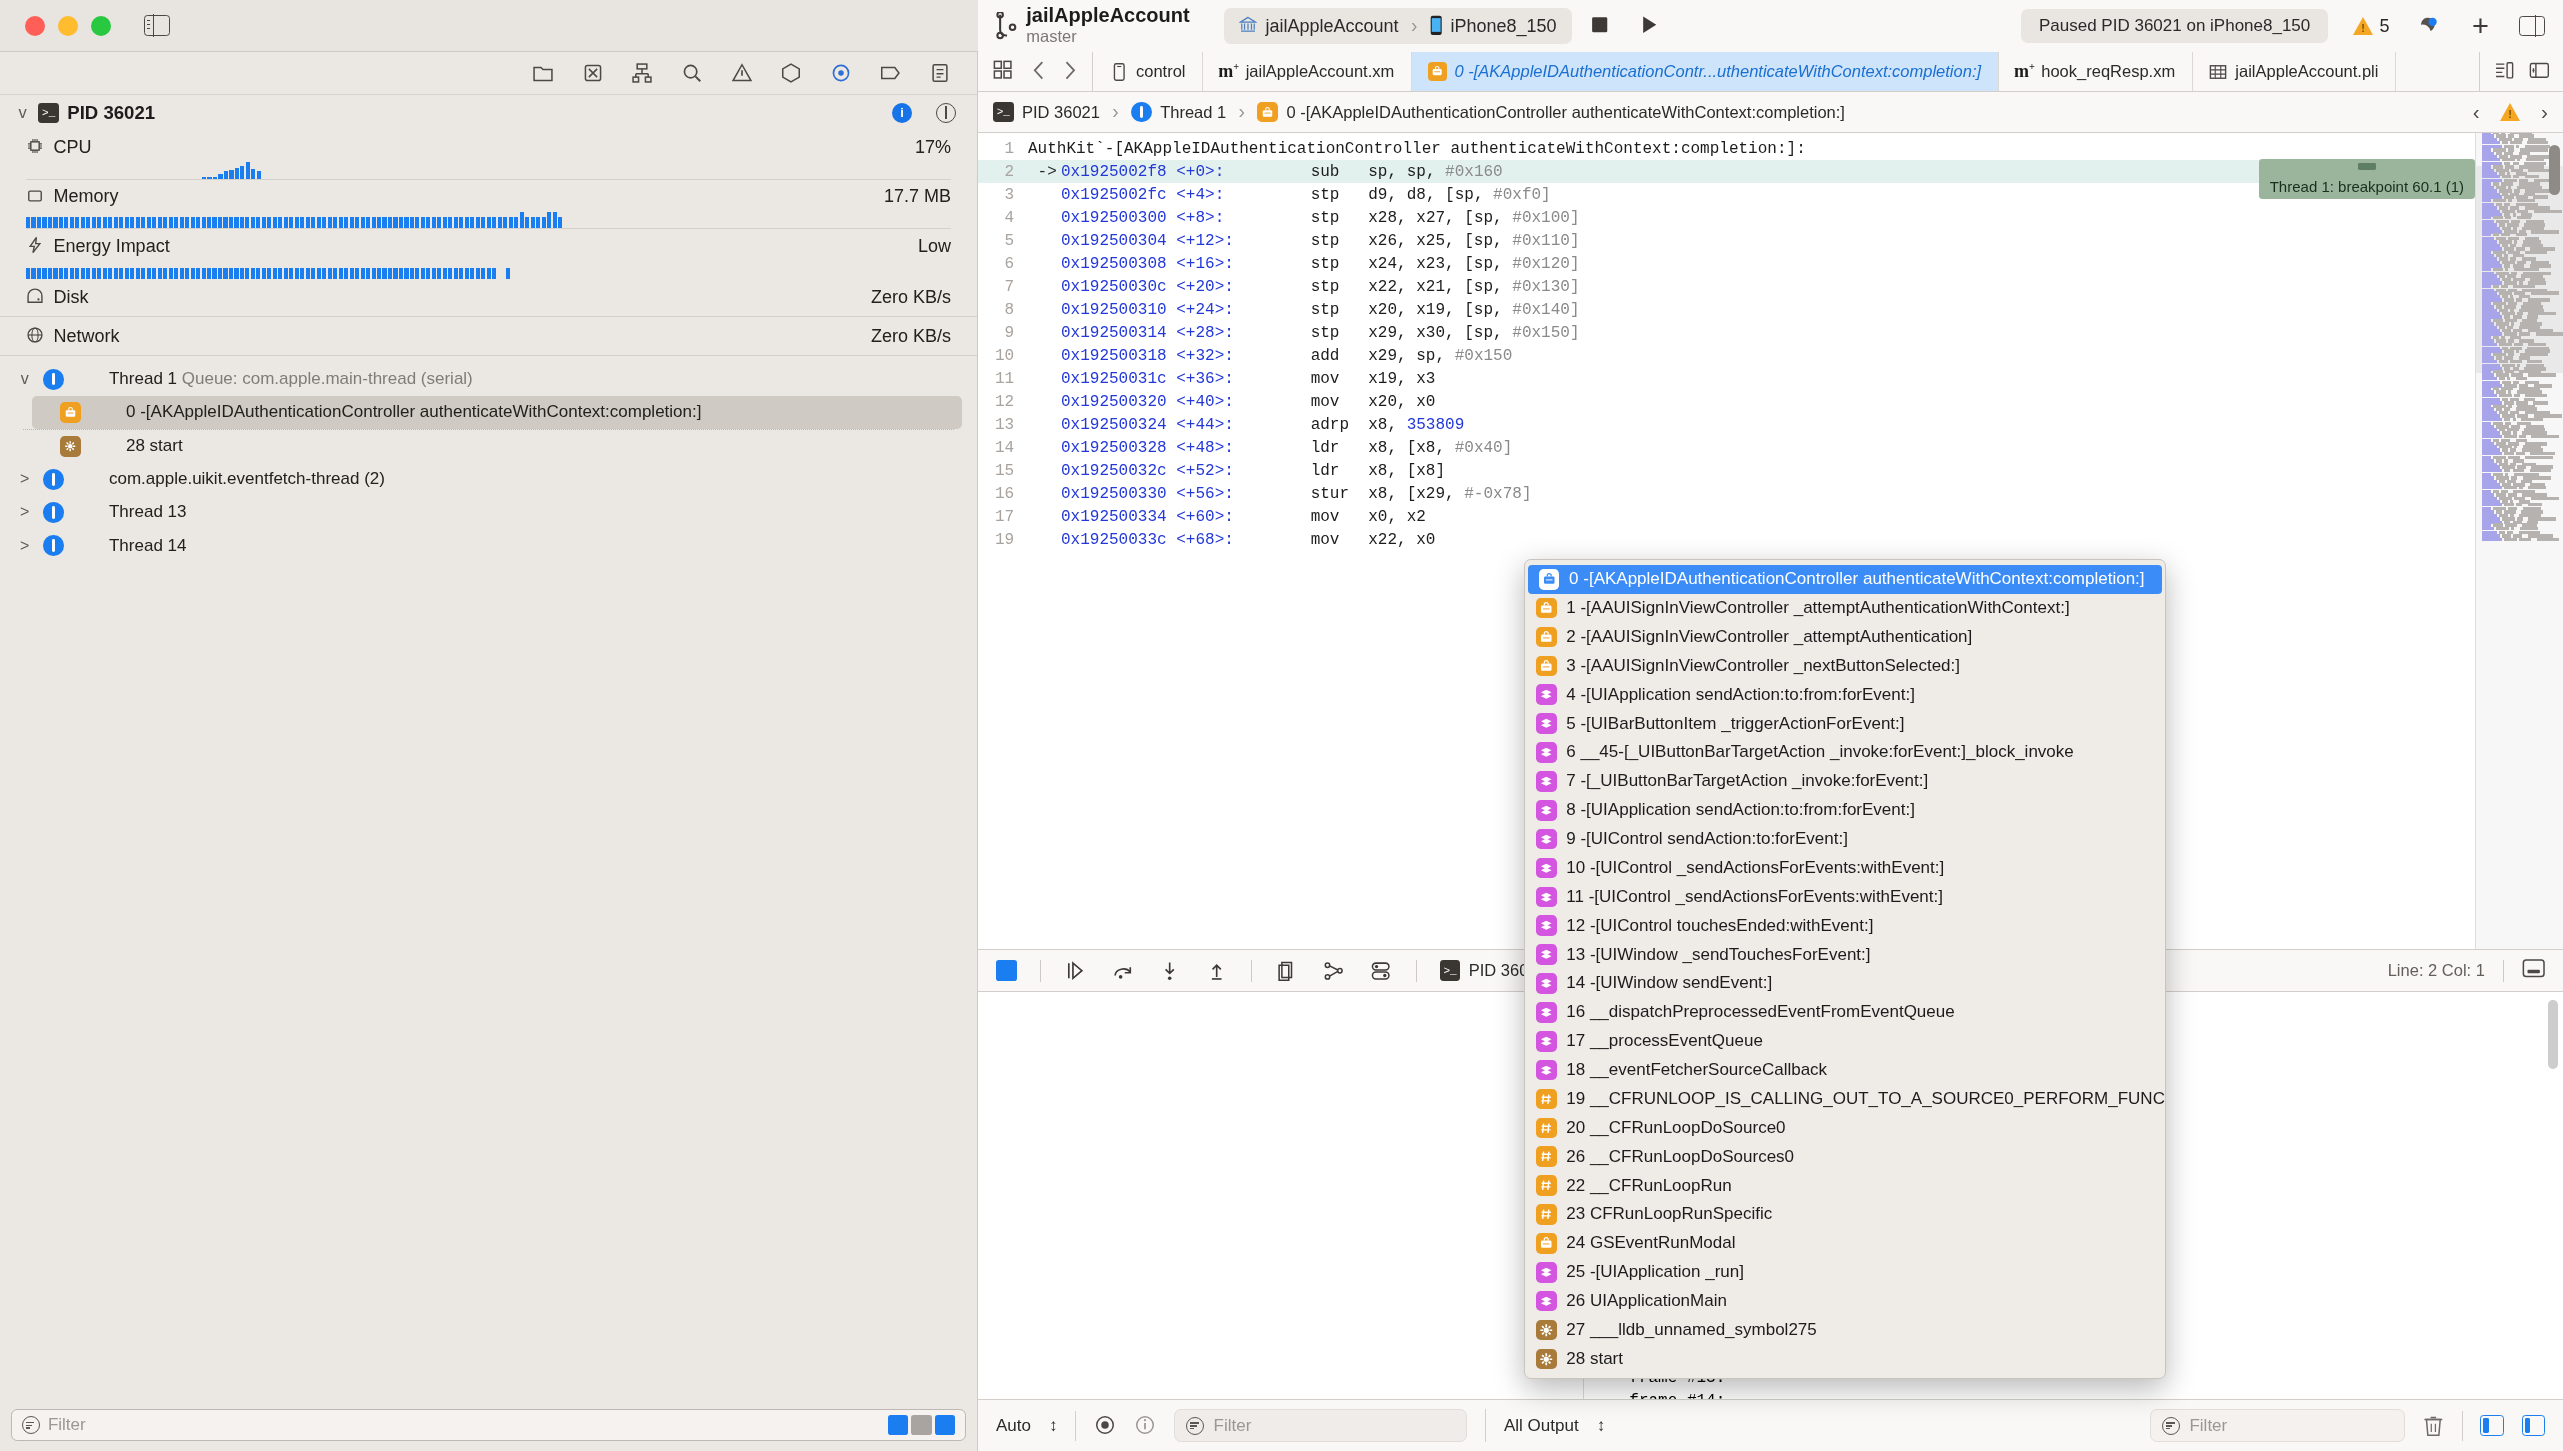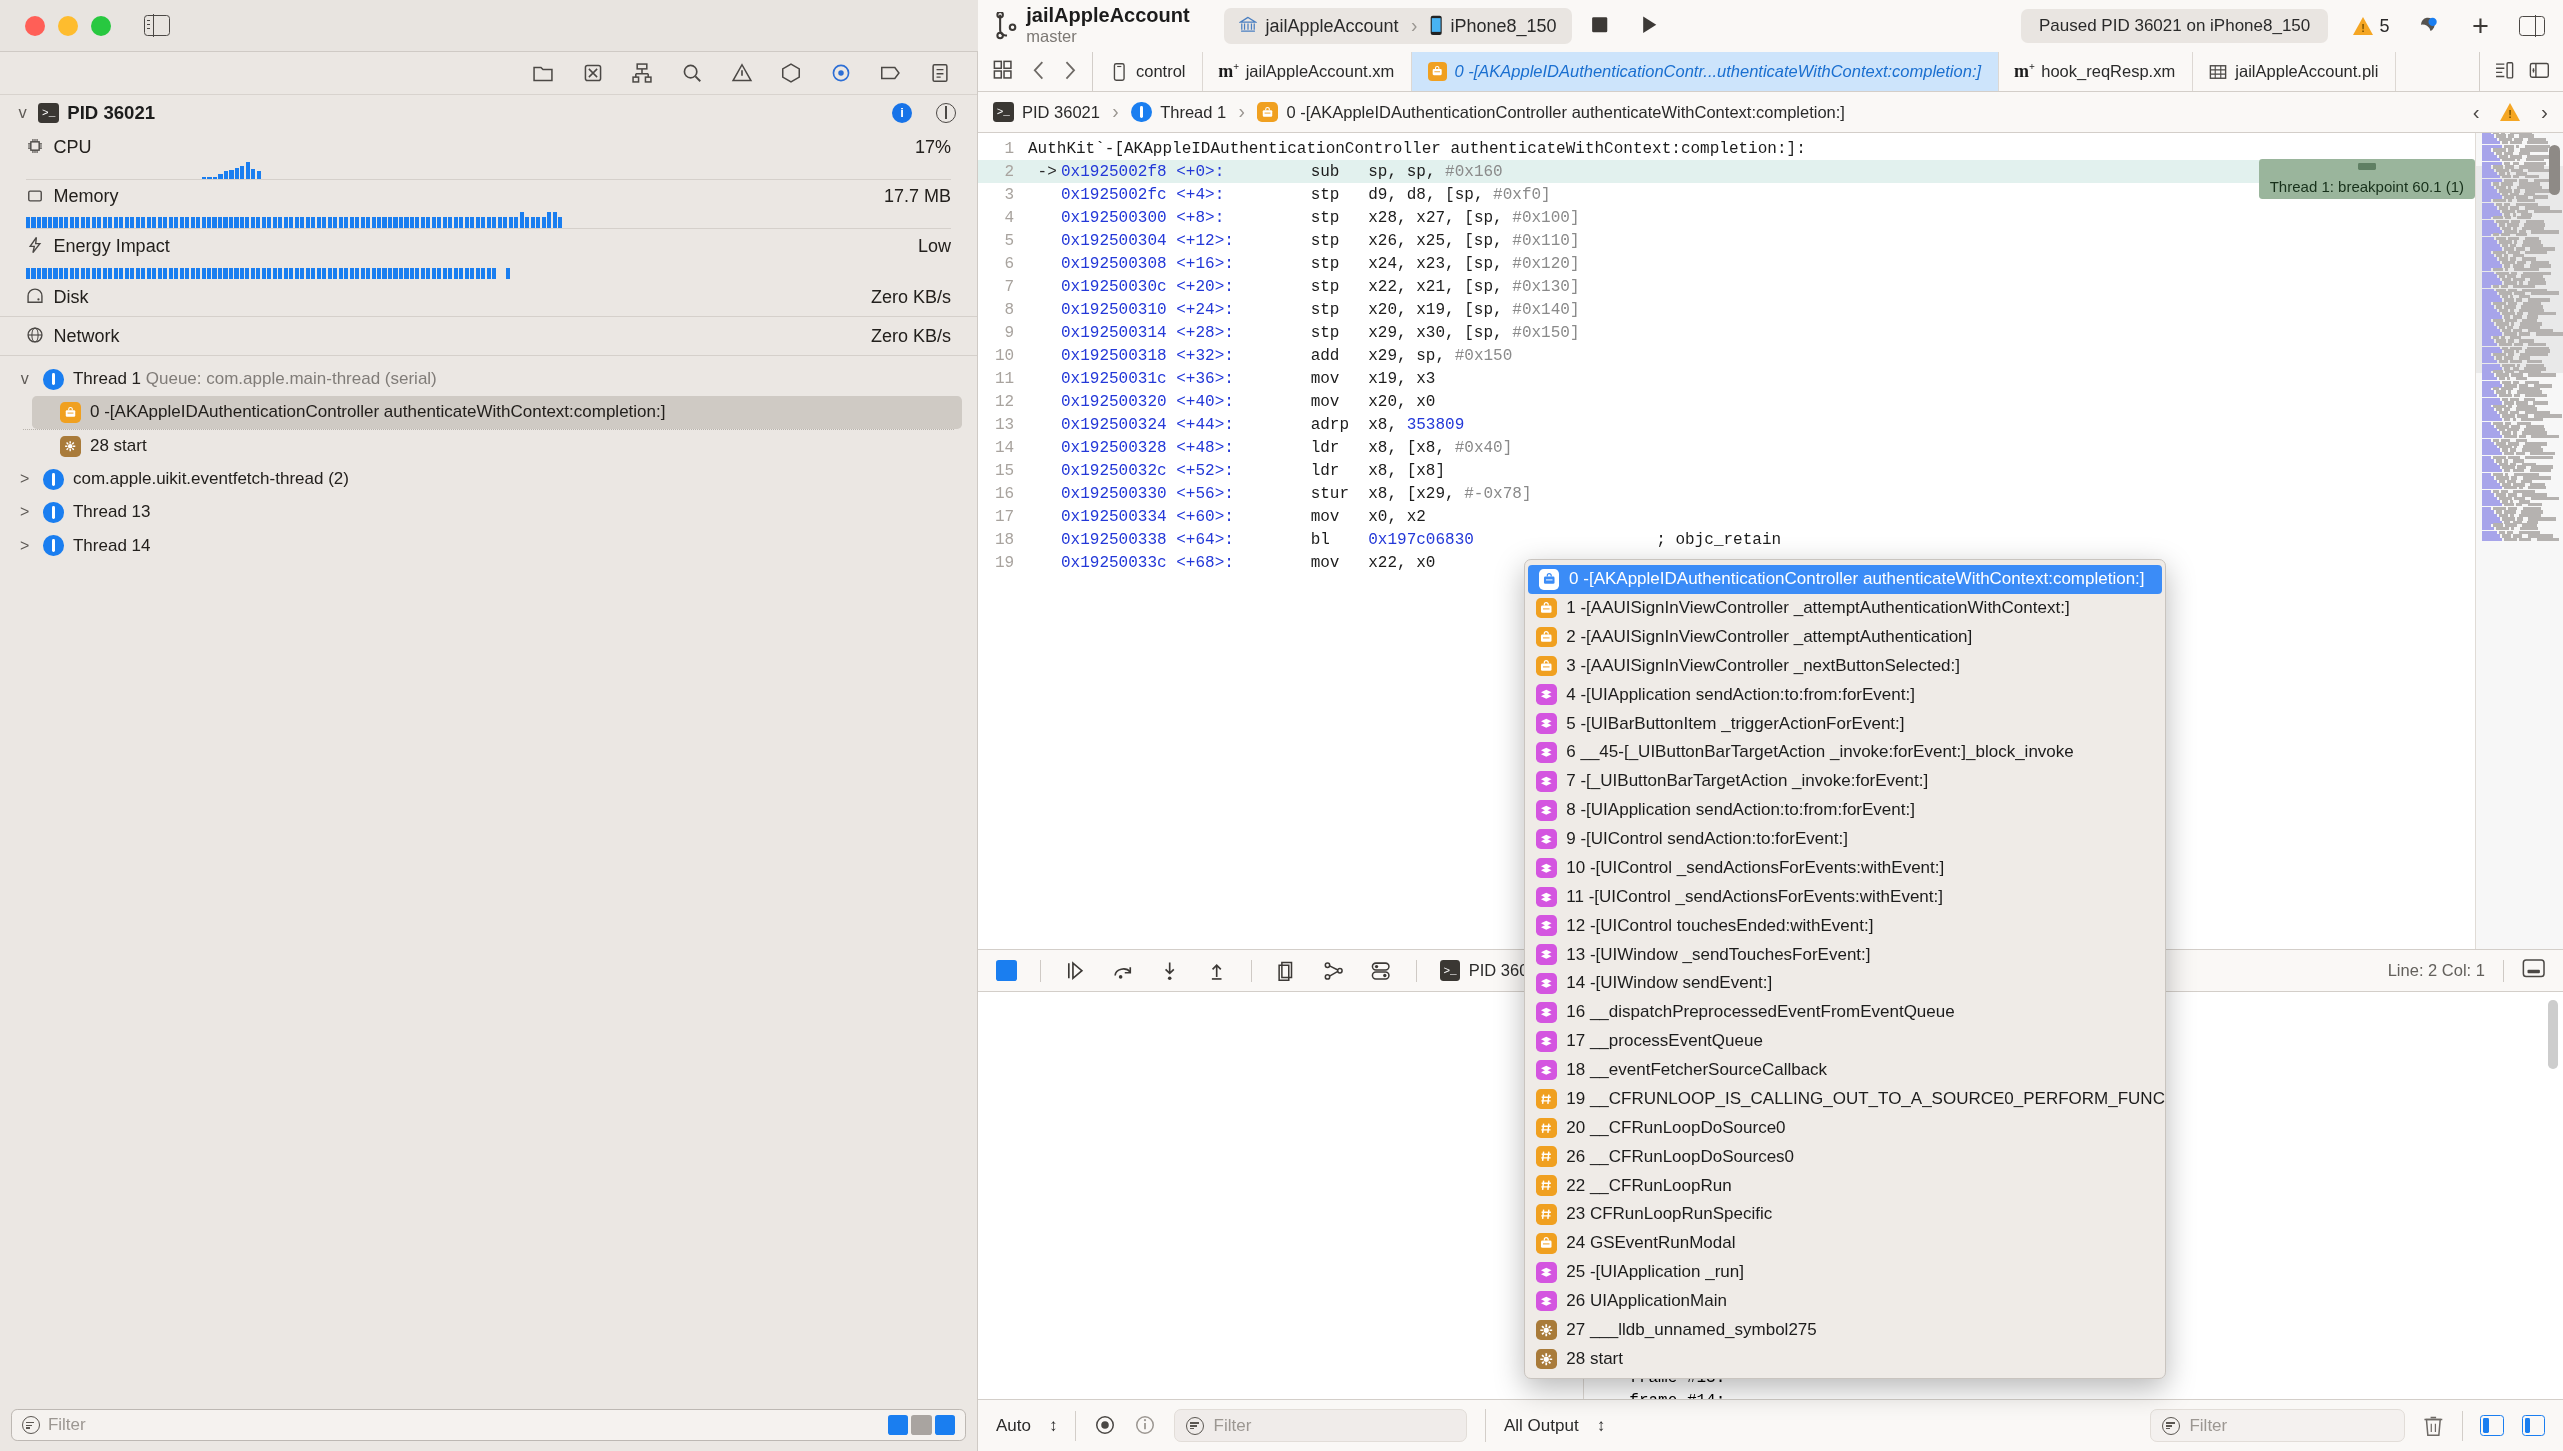--- a/index.html
+++ b/index.html
@@ -78,21 +78,21 @@
   .gauge-chart { height: 18px; position: relative; border-bottom: 0.7px solid #d5d0cb; }
   .gauge-chart.noborder { border-bottom: none; }
   .bars { position:absolute; bottom:0; left:0; display:flex; align-items:flex-end; gap: 1.4px; height: 100%; }
   .bars span { width: 4.1px; background: #1a7ef0; }
   .plain-row { display:flex; align-items:center; gap:9.6px; padding: 8.3px 26px; border-bottom: 0.7px solid #d5d0cb;}
   .plain-row:last-child{border-bottom:none;}
 
   .thread-area { padding-top: 6.9px; }
   .tr { display: flex; align-items: center; gap: 9px; padding: 6.2px 11px 6.2px 0; }
   .tr .ind { width: 19.3px; text-align: center; font-size: 16px; color: #5e5a56; }
-  .tr-lbl { font-size: 17px; color: #23201d; white-space: nowrap; }
+  .tr-lbl { font-size: 17px; color: #23201d; white-space: nowrap; margin-left: 36px; }
   .tr-lbl .dim { color: #807c78; }
   .thr-ic { width: 20.7px; height: 20.7px; border-radius: 50%; background:#1a7ef0; position: relative; display:inline-block; }
   .thr-ic:after { content:""; position:absolute; left:9px; top:4.1px; bottom:4.1px; width:2.8px; background:#fff; border-radius:1.4px; }
   .fr-ic { width: 20.7px; height: 20.7px; border-radius: 4.8px; display:flex; align-items:center; justify-content:center; color:#fff; font-size:12.4px; }
   .fr-ic.orange { background: #f0a020; }
   .fr-ic.brown { background: #a97b3a; }
   .row-sel { background: #cfcac4; border-radius: 4.8px; }
   .dotted { border-bottom: 1.4px dotted #b8b3ad; margin: 0 23.4px; height: 0; }
 
   .nav-filter { height: 52px; display: flex; align-items: center; padding: 0 11px; }
@@ -768,21 +768,20 @@
             <div class="cl"><span class="ln">8</span><span class="arrow">    </span><span class="addr">0x192500310 &lt;+24&gt;:</span><span>        </span><span class="mnem">stp   </span><span class="opd">x20, x19, [sp, </span><span class="imm">#0x140]</span></div>
             <div class="cl"><span class="ln">9</span><span class="arrow">    </span><span class="addr">0x192500314 &lt;+28&gt;:</span><span>        </span><span class="mnem">stp   </span><span class="opd">x29, x30, [sp, </span><span class="imm">#0x150]</span></div>
             <div class="cl"><span class="ln">10</span><span class="arrow">    </span><span class="addr">0x192500318 &lt;+32&gt;:</span><span>        </span><span class="mnem">add   </span><span class="opd">x29, sp, </span><span class="imm">#0x150</span></div>
             <div class="cl"><span class="ln">11</span><span class="arrow">    </span><span class="addr">0x19250031c &lt;+36&gt;:</span><span>        </span><span class="mnem">mov   </span><span class="opd">x19, x3</span></div>
             <div class="cl"><span class="ln">12</span><span class="arrow">    </span><span class="addr">0x192500320 &lt;+40&gt;:</span><span>        </span><span class="mnem">mov   </span><span class="opd">x20, x0</span></div>
             <div class="cl"><span class="ln">13</span><span class="arrow">    </span><span class="addr">0x192500324 &lt;+44&gt;:</span><span>        </span><span class="mnem">adrp  </span><span class="opd">x8, </span><span class="addr">353809</span></div>
             <div class="cl"><span class="ln">14</span><span class="arrow">    </span><span class="addr">0x192500328 &lt;+48&gt;:</span><span>        </span><span class="mnem">ldr   </span><span class="opd">x8, [x8, </span><span class="imm">#0x40]</span></div>
             <div class="cl"><span class="ln">15</span><span class="arrow">    </span><span class="addr">0x19250032c &lt;+52&gt;:</span><span>        </span><span class="mnem">ldr   </span><span class="opd">x8, [x8]</span></div>
             <div class="cl"><span class="ln">16</span><span class="arrow">    </span><span class="addr">0x192500330 &lt;+56&gt;:</span><span>        </span><span class="mnem">stur  </span><span class="opd">x8, [x29, </span><span class="imm">#-0x78]</span></div>
             <div class="cl"><span class="ln">17</span><span class="arrow">    </span><span class="addr">0x192500334 &lt;+60&gt;:</span><span>        </span><span class="mnem">mov   </span><span class="opd">x0, x2</span></div>
-            <div class="cl"><span class="ln">18</span><span class="arrow">    </span><span class="addr">0x192500338 &lt;+64&gt;:</span><span>        </span><span class="mnem">bl    </span><span class="opd"></span><span class="addr">0x197c06830</span><span class="cmt">                   ; objc_retain</span></div>
             <div class="cl"><span class="ln">19</span><span class="arrow">    </span><span class="addr">0x19250033c &lt;+68&gt;:</span><span>        </span><span class="mnem">mov   </span><span class="opd">x22, x0</span></div>
           </div>
         <div class="bpflag">
           <span class="bar"></span>
           <span>Thread 1: breakpoint 60.1 (1)</span>
         </div>
         <div class="minimap" id="minimap">
             <div class="mm-shade" style="top:33px;height:207px"></div>
             <div class="mm-line" style="position:relative;top:2.8px;margin-top:-4.8px">
               <span class="mm-a" style="width:9.6px"></span>

